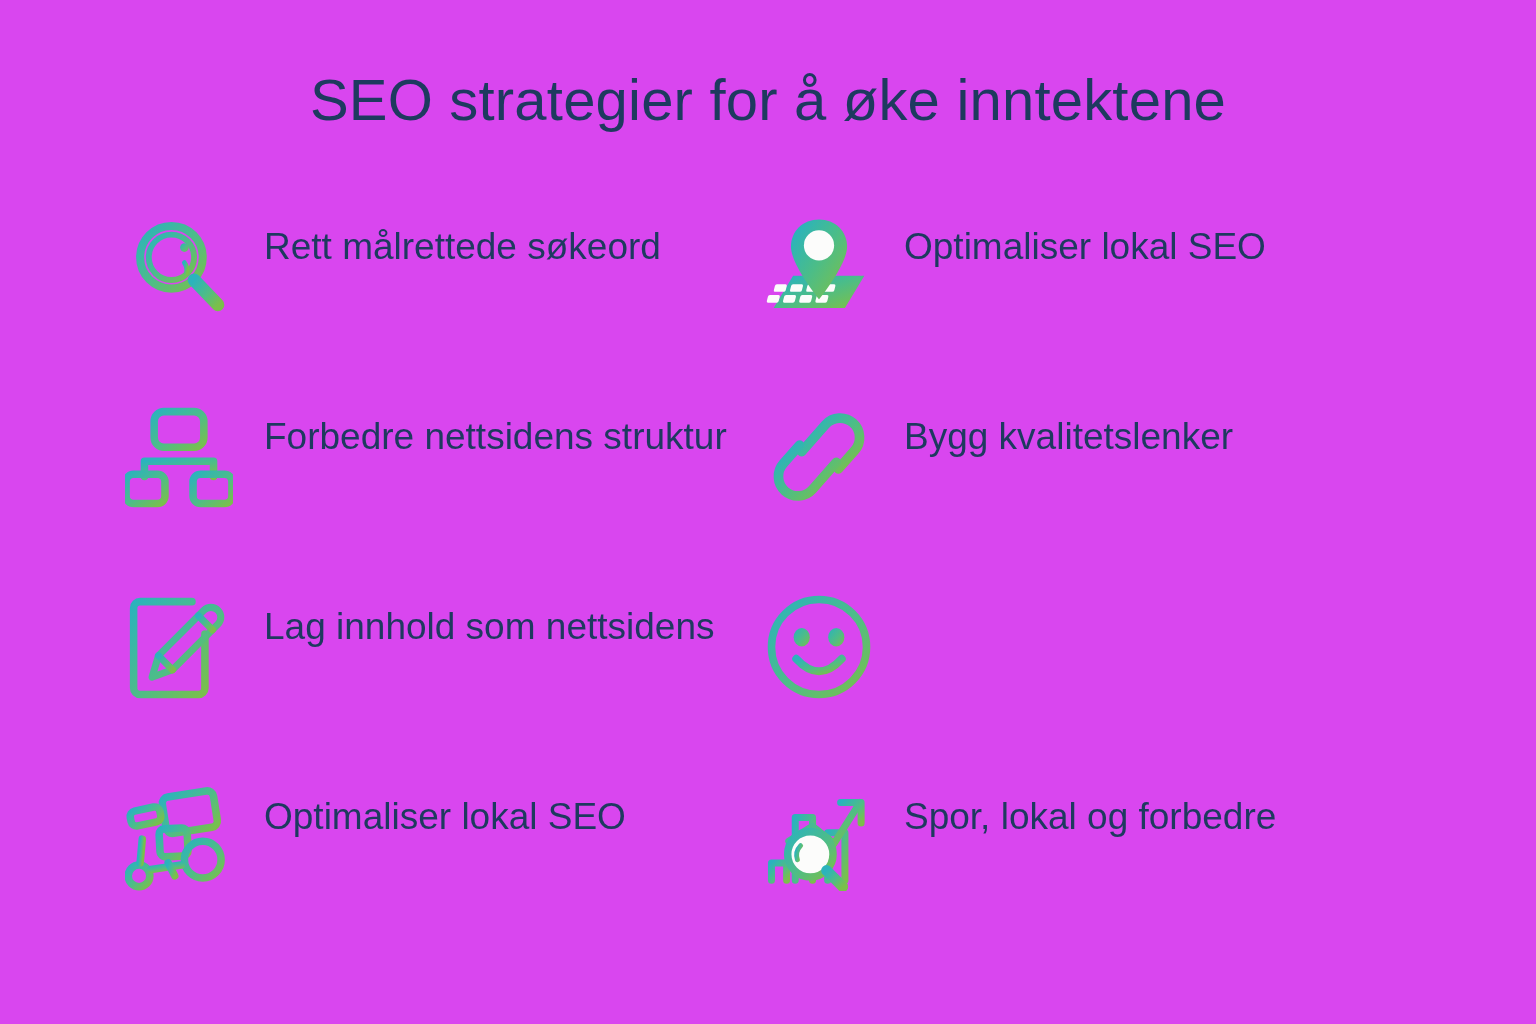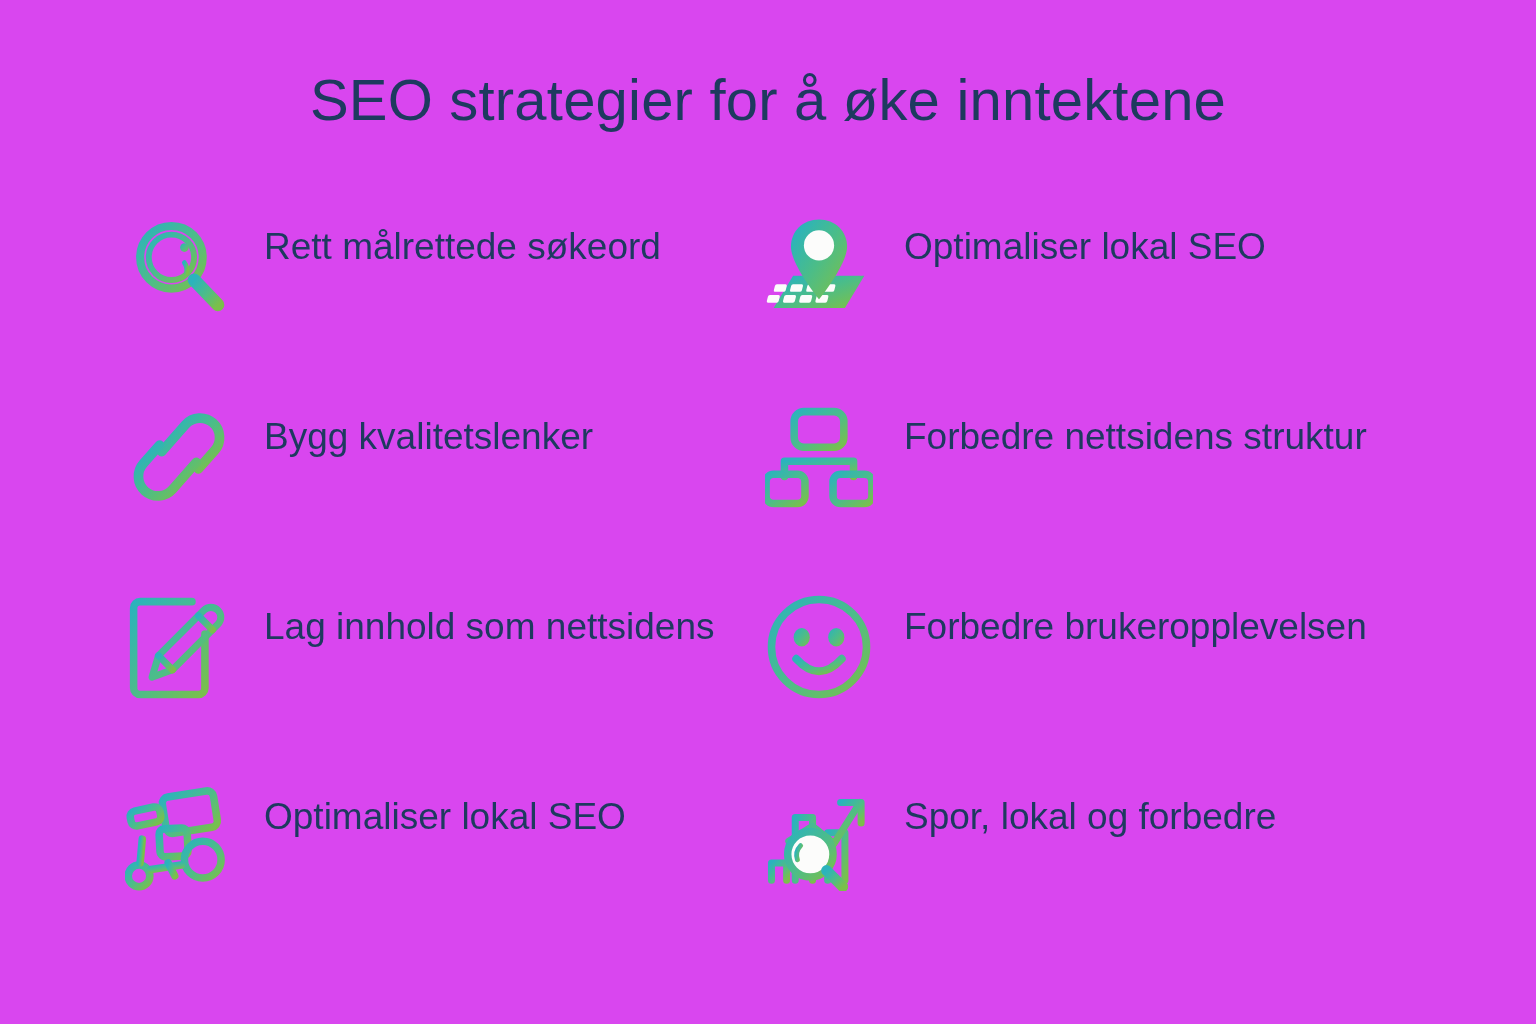--- a/index.html
+++ b/index.html
@@ -142,47 +142,47 @@
             <rect x="52" y="76" width="11" height="7" rx="1.5" transform="skewX(-14)"></rect>
             <rect x="67" y="76" width="11" height="7" rx="1.5" transform="skewX(-14)"></rect>
           </g>
           <path d="M50 6 C35 6 24 17 24 31 C24 48 50 80 50 80 C50 80 76 48 76 31 C76 17 65 6 50 6 Z" fill="url(#g2)"></path>
           <circle cx="50" cy="30" r="14" fill="#fcfcfb"></circle>
         </svg>
       </span>
       <span class="item-label">Optimaliser lokal SEO</span>
     </div>
 
-    <div class="item col-right">
-      <span class="icon-wrap">
-        <svg viewBox="0 0 100 100">
-          <g fill="none" stroke="url(#g2)" stroke-width="9" stroke-linecap="round">
-            <path d="M34 45 L56 20 a18 18 0 0 1 27 24 L68 61"></path>
-            <path d="M66 55 L44 80 a18 18 0 0 1 -27 -24 L32 39"></path>
-          </g>
-        </svg>
-      </span>
-      <span class="item-label">Bygg kvalitetslenker</span>
-    </div>
-
     <div class="item col-left">
       <span class="icon-wrap">
         <svg viewBox="0 0 100 100">
           <g fill="none" stroke="url(#g1)" stroke-width="7" stroke-linecap="round" stroke-linejoin="round">
             <rect x="27" y="8" width="46" height="33" rx="9"></rect>
             <line x1="50" y1="41" x2="50" y2="54"></line>
             <polyline points="18,68 18,54 82,54 82,68"></polyline>
             <rect x="1" y="66" width="36" height="27" rx="7"></rect>
             <rect x="63" y="66" width="36" height="27" rx="7"></rect>
           </g>
         </svg>
       </span>
       <span class="item-label">Forbedre nettsidens struktur</span>
     </div>
 
+    <div class="item col-right">
+      <span class="icon-wrap">
+        <svg viewBox="0 0 100 100">
+          <g fill="none" stroke="url(#g2)" stroke-width="9" stroke-linecap="round">
+            <path d="M34 45 L56 20 a18 18 0 0 1 27 24 L68 61"></path>
+            <path d="M66 55 L44 80 a18 18 0 0 1 -27 -24 L32 39"></path>
+          </g>
+        </svg>
+      </span>
+      <span class="item-label">Bygg kvalitetslenker</span>
+    </div>
+
     <div class="item col-left">
       <span class="icon-wrap">
         <svg viewBox="0 0 100 100">
           <g fill="none" stroke="url(#g1)" stroke-width="7" stroke-linecap="round" stroke-linejoin="round">
             <path d="M74 38 L74 88 a6 6 0 0 1 -6 6 L14 94 a6 6 0 0 1 -6 -6 L8 14 a6 6 0 0 1 6 -6 L62 8"></path>
             <line x1="22" y1="32" x2="44" y2="32"></line>
             <line x1="22" y1="46" x2="34" y2="46"></line>
             <line x1="22" y1="58" x2="27" y2="58"></line>
           </g>
           <g fill="none" stroke="url(#g1)" stroke-width="6.5" stroke-linejoin="round" stroke-linecap="round">
@@ -197,21 +197,20 @@
 
     <div class="item col-right">
       <span class="icon-wrap">
         <svg viewBox="0 0 100 100">
           <circle cx="50" cy="50" r="44" fill="none" stroke="url(#g1)" stroke-width="7"></circle>
           <ellipse cx="34" cy="41" rx="7.5" ry="8.5" fill="url(#g1)"></ellipse>
           <ellipse cx="66" cy="41" rx="7.5" ry="8.5" fill="url(#g1)"></ellipse>
           <path d="M29 61 q21 23 42 0" fill="none" stroke="url(#g1)" stroke-width="7.5" stroke-linecap="round"></path>
         </svg>
       </span>
-      <span class="item-label">Forbedre brukeropplevelsen</span>
     </div>
 
     <div class="item col-left">
       <span class="icon-wrap">
         <svg viewBox="0 0 100 100">
           <g fill="none" stroke="url(#g1)" stroke-width="7" stroke-linejoin="round" stroke-linecap="round">
             <rect x="36" y="10" width="48" height="34" rx="6" transform="rotate(-9 60 27)"></rect>
             <rect x="5" y="24" width="28" height="14" rx="5" transform="rotate(-12 19 31)"></rect>
             <rect x="32" y="42" width="26" height="26" rx="5" transform="rotate(-3 45 55)"></rect>
             <circle cx="72" cy="71" r="17"></circle>

